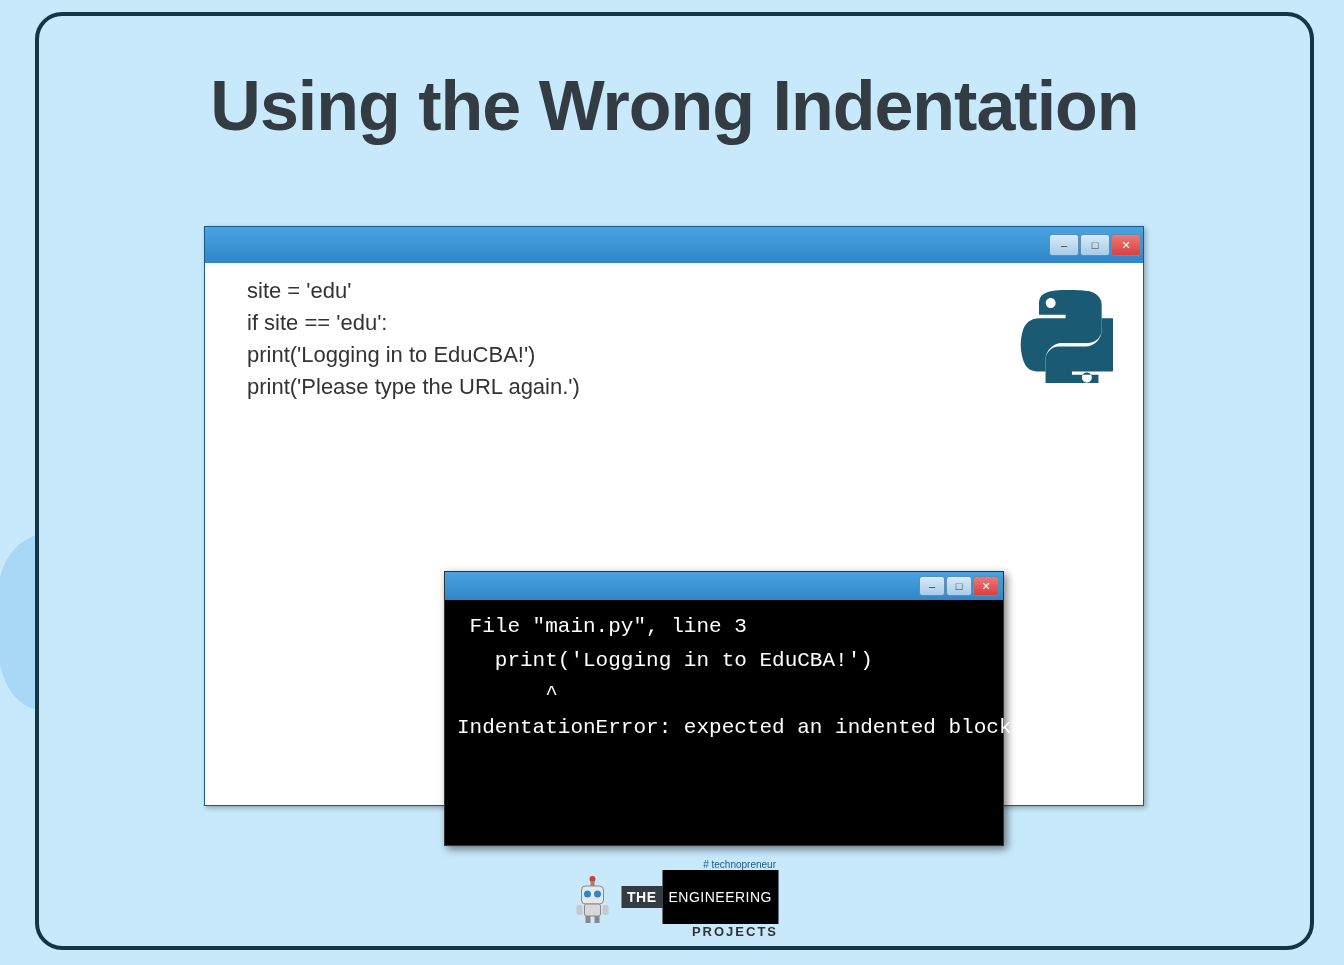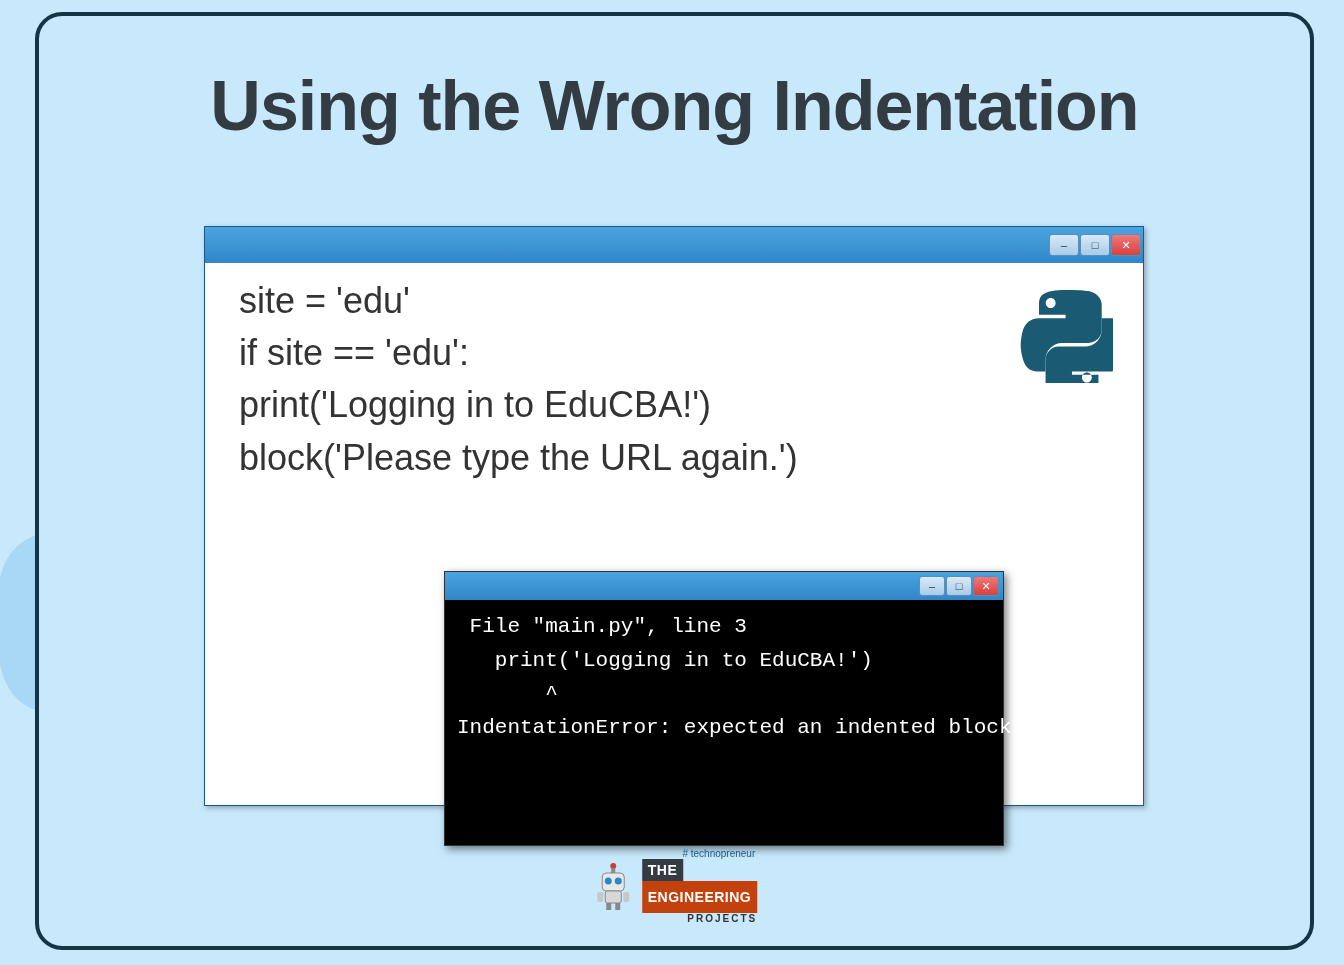--- a/index.html
+++ b/index.html
@@ -96,24 +96,25 @@
     }
     
     .win-btn.close {
       background: linear-gradient(to bottom, #f07878, #d84040);
       color: #fff;
     }
     
     .code-content {
       padding: 12px 34px;
       font-family: 'Segoe UI', Tahoma, sans-serif;
-      font-size: 36px;
+      font-size: 22px;
       line-height: 1.45;
       color: #333;
       position: relative;
+      margin-left: 8px;
     }
     
     .python-logo {
       position: absolute;
       top: 25px;
       right: 30px;
       width: 95px;
       height: 95px;
     }
     
@@ -147,21 +148,21 @@
       padding: 10px 12px;
       font-family: 'Courier New', monospace;
       font-size: 21px;
       line-height: 1.6;
       color: #fff;
       white-space: pre;
     }
     
     .footer-logo {
       position: absolute;
-      bottom: 22px;
+      bottom: 7px;
       left: 50%;
       transform: translateX(-50%);
       display: flex;
       align-items: center;
       gap: 8px;
       z-index: 20;
     }
     
     .robot-icon {
       width: 42px;
@@ -175,44 +176,43 @@
     
     .hashtag {
       font-size: 10px;
       color: #1a5a88;
       text-align: right;
       margin-right: 2px;
     }
     
     .logo-main {
       display: flex;
-      align-items: flex-start;
-      flex-direction: column;
+      align-items: center;
     }
     
     .the-text {
       background: #333b43;
       color: #fff;
       font-weight: bold;
       font-size: 14px;
       padding: 3px 6px;
       letter-spacing: 0.5px;
     }
     
     .eng-text {
-      background: #c2410c;
-      color: #fff;
-      font-weight: bold;
+      background: #000000;
+      color: #fff;
+      font-weight: normal;
       font-size: 14px;
-      padding: 8px 6px;
+      padding: 19px 6px;
       letter-spacing: 0.5px;
     }
     
     .projects-text {
-      font-size: 10px;
+      font-size: 13px;
       font-weight: bold;
       color: #333;
       text-align: right;
       letter-spacing: 2px;
     }
   </style>
 </head>
 <body>
 
 <div class="bg-python-left">
@@ -243,21 +243,21 @@
     <div class="code-content">
       <div class="python-logo">
         <svg viewBox="0 0 100 100" xmlns="http://www.w3.org/2000/svg">
           <path fill="#1a5a72" d="M49.5 2c-4.8 0-9.4.4-13.4 1.1-11.8 2.1-14 6.5-14 14.5v10.6h28v3.6H22.1c-8 0-15.1 4.8-17.3 14-2.5 10.5-2.6 17 0 28 2 8.2 6.7 14 14.7 14h9.5V75.1c0-9.1 7.9-17.2 17.3-17.2h27.9c7.7 0 13.9-6.4 13.9-14.1V17.6c0-7.5-6.3-13.1-13.9-14.4C70 2.5 64.4 2 49.5 2zm-15.1 8.5c2.9 0 5.2 2.4 5.2 5.3s-2.3 5.3-5.2 5.3c-2.9 0-5.2-2.4-5.2-5.3 0-3 2.3-5.3 5.2-5.3z"></path>
           <path fill="#1a5a72" d="M88.1 31.8v12.4c0 9.5-8.1 17.5-17.3 17.5H42.9c-7.6 0-13.9 6.5-13.9 14.1v26.2c0 7.5 6.5 11.9 13.9 14.1 8.8 2.6 17.2 3 27.9 0 7.1-2 13.9-6.2 13.9-14.1V91.4h-27.9v-3.6h41.8c8 0 11-5.6 13.8-14 2.9-8.6 2.8-16.9 0-28-2-8-5.8-14-13.8-14h-10.5zM72.5 88.9c2.9 0 5.2 2.4 5.2 5.3s-2.3 5.3-5.2 5.3-5.2-2.4-5.2-5.3 2.3-5.3 5.2-5.3z"></path>
         </svg>
       </div>
       <div>site = 'edu'</div>
       <div>if site == 'edu':</div>
       <div>print('Logging in to EduCBA!')</div>
-      <div>block('Please type the URL again.')</div>
+      <div>print('Please type the URL again.')</div>
     </div>
   </div>
 
   <div class="console-window">
     <div class="console-titlebar">
       <div class="window-controls">
         <div class="win-btn">–</div>
         <div class="win-btn">□</div>
         <div class="win-btn close">✕</div>
       </div>

